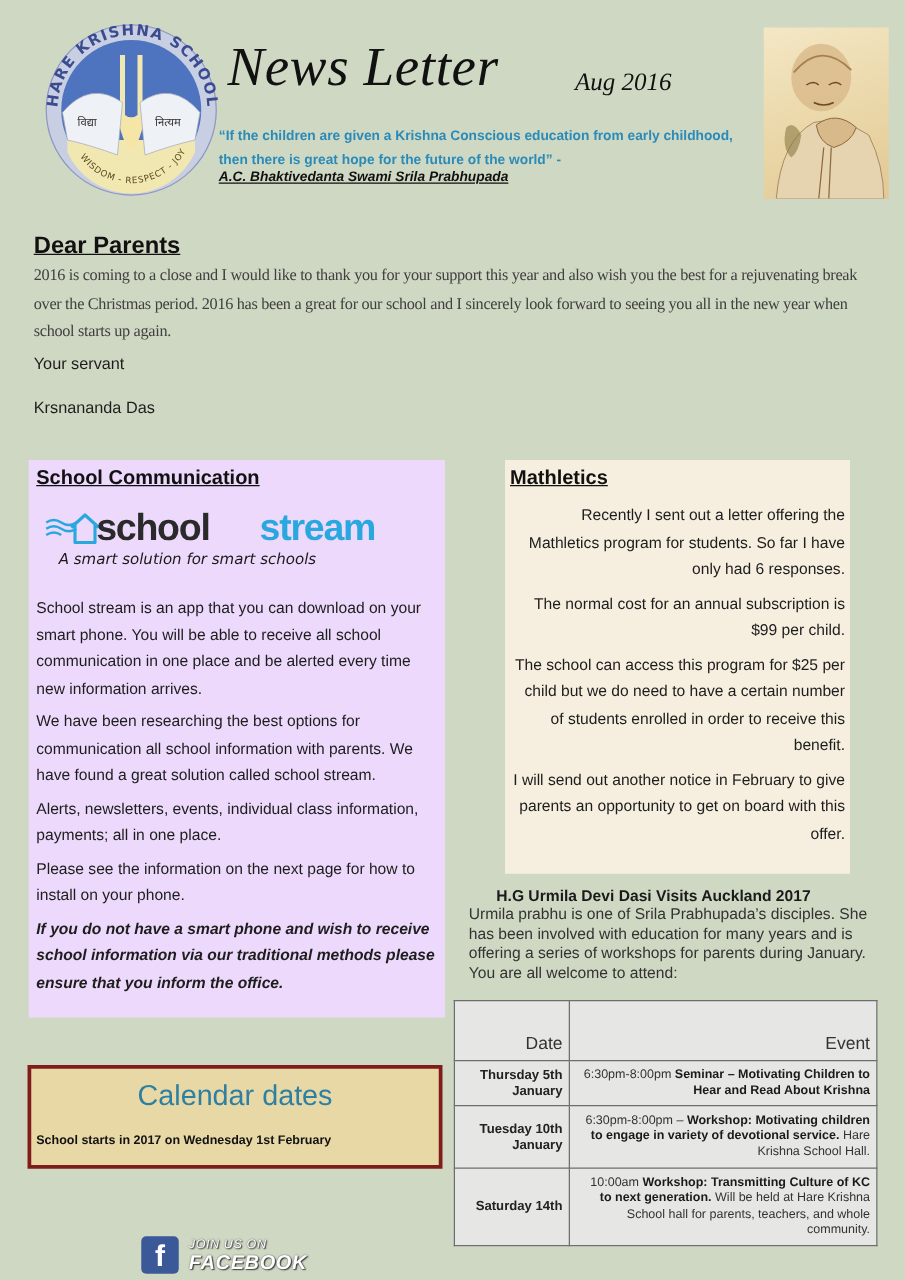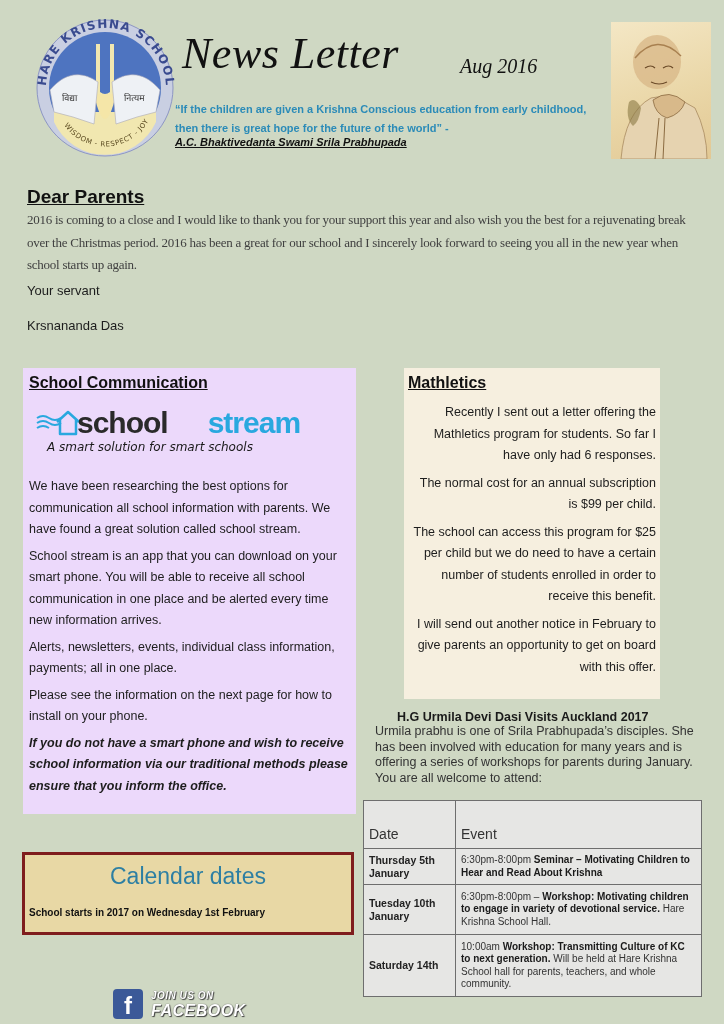--- a/index.html
+++ b/index.html
@@ -80,21 +80,21 @@
     #ss-house { position: absolute; left: 4px; top: 2px; width: 48px; height: 30px; }
     .comm-p {
       font-size: 12.5px; line-height: 21.5px; color: #1d1d1d;
       margin-bottom: 5px;
     }
     #comm-paragraphs { margin-top: 14px; }
     .comm-p.emph { font-weight: bold; font-style: italic; }
 
     
     #math-box {
-      left: 404px; top: 368px; width: 256px; height: 331px;
+      left: 404px; top: 368px; width: 276px; height: 331px;
       background: #f6efdf;
       padding: 6px 4px 0 4px;
     }
     #math-box .heading {
       font-size: 16px; font-weight: bold; text-decoration: underline; color: #111;
       margin-bottom: 10px;
     }
     .math-p { font-size: 12.5px; line-height: 21.5px; color: #1d1d1d; margin-bottom: 6px; text-align: right; }
 
     
@@ -106,21 +106,21 @@
     #event-table {
       left: 363px; top: 800px; width: 339px;
       border-collapse: collapse;
       background: #e6e6e4;
       font-size: 10px;
     }
     #event-table td, #event-table th {
       border: 1.3px solid #6e6e6e;
       vertical-align: middle;
       padding: 2px 5px;
-      text-align: left;
+      text-align: right;
     }
     #event-table th {
       font-weight: normal; font-size: 14px; color: #333;
       height: 48px; padding-top: 20px;
     }
     #event-table td.date { width: 92px; font-weight: bold; color: #222; font-size: 10.5px; line-height: 13px; }
     #event-table td.event { color: #333; line-height: 12.5px; font-size: 10px; }
     #event-table td.event b { color: #1a1a1a; }
 
     
@@ -140,21 +140,21 @@
 
     
     #fb { left: 113px; top: 989px; width: 130px; height: 32px; }
     #fb-icon {
       position: absolute; left: 0; top: 0; width: 30px; height: 30px;
       background: #3b5998; border-radius: 4px;
       color: #fff; font-weight: bold; font-size: 24px; text-align: center; line-height: 34px;
     }
     #fb-join {
       position: absolute; left: 38px; top: 1px;
-      font-size: 10px; font-weight: bold; font-style: italic; color: #fff;
+      font-size: 10px; font-weight: normal; font-style: italic; color: #fff;
       text-shadow: 0 0 1px #333, 1px 1px 1px #444; letter-spacing: 0.5px;
     }
     #fb-name {
       position: absolute; left: 38px; top: 13px;
       font-size: 16px; font-weight: bold; font-style: italic; color: #fff;
       text-shadow: 0 0 1px #333, 1px 1px 1px #444; letter-spacing: 0.5px;
     }
   </style>
 </head>
 <body>
@@ -216,22 +216,22 @@
     <svg id="ss-house" viewBox="0 0 48 30">
       <path d="M 2 10 Q 8 6 14 10 T 26 10" stroke="#29a8df" stroke-width="2" fill="none"></path>
       <path d="M 2 15 Q 8 11 14 15 T 26 15" stroke="#29a8df" stroke-width="2" fill="none"></path>
       <path d="M 2 20 Q 8 16 14 20" stroke="#29a8df" stroke-width="2" fill="none"></path>
       <path d="M 22 14 L 33 4 L 44 14 M 25 12 L 25 26 L 41 26 L 41 12" stroke="#29a8df" stroke-width="2.5" fill="none" stroke-linejoin="round"></path>
     </svg>
     <div id="ss-wordmark"><span class="dark">school</span><span class="light">stream</span></div>
     <div id="ss-tagline">A smart solution for smart schools</div>
   </div>
   <div id="comm-paragraphs">
+    <p class="comm-p">School stream is an app that you can download on your smart phone.  You will be able to receive all school communication in one place and be alerted every time new information arrives.</p>
     <p class="comm-p">We have been researching the best options for communication all school information with parents.  We have found a great solution called school stream.</p>
-    <p class="comm-p">School stream is an app that you can download on your smart phone.  You will be able to receive all school communication in one place and be alerted every time new information arrives.</p>
     <p class="comm-p">Alerts, newsletters, events, individual class information, payments; all in one place.</p>
     <p class="comm-p">Please see the information on the next page for how to install on your phone.</p>
     <p class="comm-p emph">If you do not have a smart phone and wish to receive school information via our traditional methods please ensure that you inform the office.</p>
   </div>
 </div>
 
 <div id="math-box" class="abs">
   <div class="heading">Mathletics</div>
   <p class="math-p">Recently I sent out a letter offering the Mathletics program for students.  So far I have only had 6 responses.</p>
   <p class="math-p">The normal cost for an annual subscription is $99 per child.</p>

